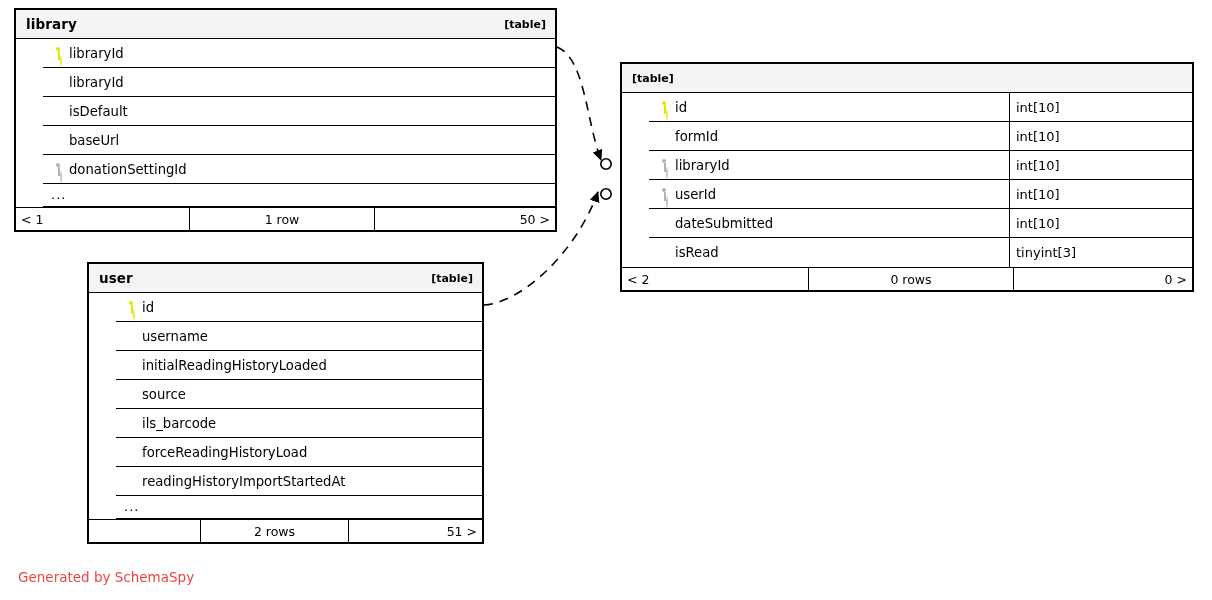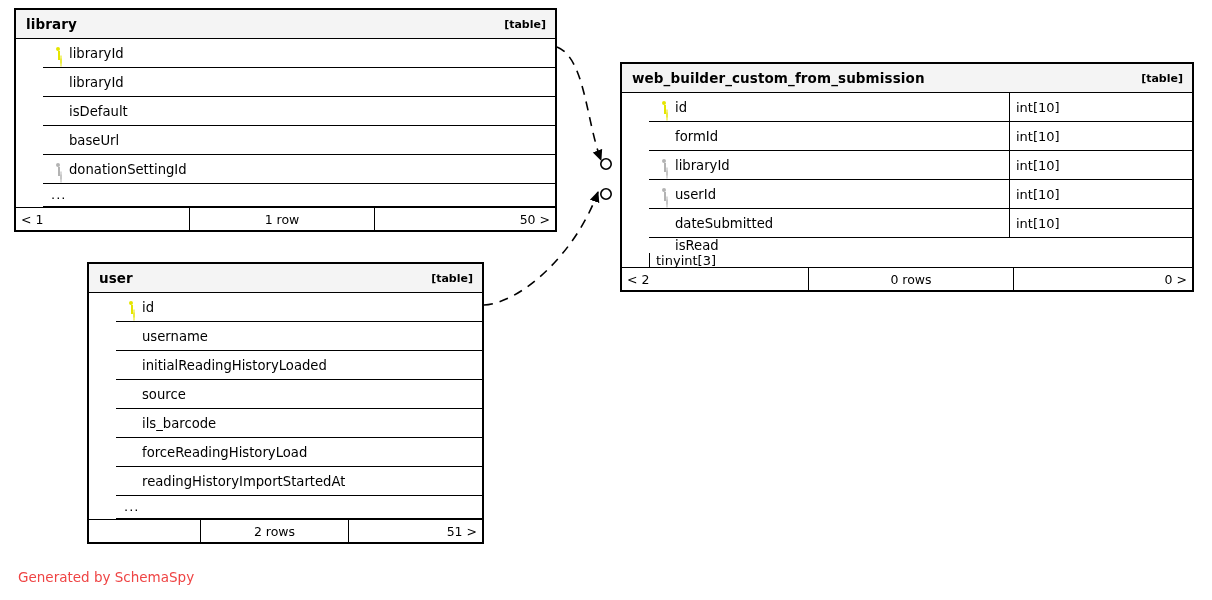--- a/index.html
+++ b/index.html
@@ -66,21 +66,21 @@
     padding-left: 27px;
   }
 
   .col-row {
     display: flex;
     align-items: stretch;
     height: 29px;
     border-bottom: 1px solid #000000;
     box-sizing: border-box;
   }
-  .col-row:last-child { border-bottom: none; flex-direction: column; }
+  .col-row:last-child { border-bottom: none; }
 
   .col-main {
     flex: 1 1 auto;
     display: flex;
     align-items: center;
     padding-left: 8px;
     box-sizing: border-box;
     min-width: 0;
   }
   .col-type {
@@ -345,21 +345,20 @@
 
     <div class="tbl-footer">
       <div class="foot-cell foot-left"></div>
       <div class="foot-cell foot-mid">2 rows</div>
       <div class="foot-cell foot-right">51 &gt;</div>
     </div>
   </div>
 
   <div class="table-node" id="node-wbcfs">
     <div class="tbl-header">
-      <span class="tbl-name">web_builder_custom_from_submission</span>
       <span class="tbl-kind">[table]</span>
     </div>
     <div class="tbl-rows">
 
       <div class="col-row">
         <span class="col-main">
           <span class="key-slot">
               <i class="key-ico key-pk"></i>
             </span>
           <span class="col-name">id</span>

